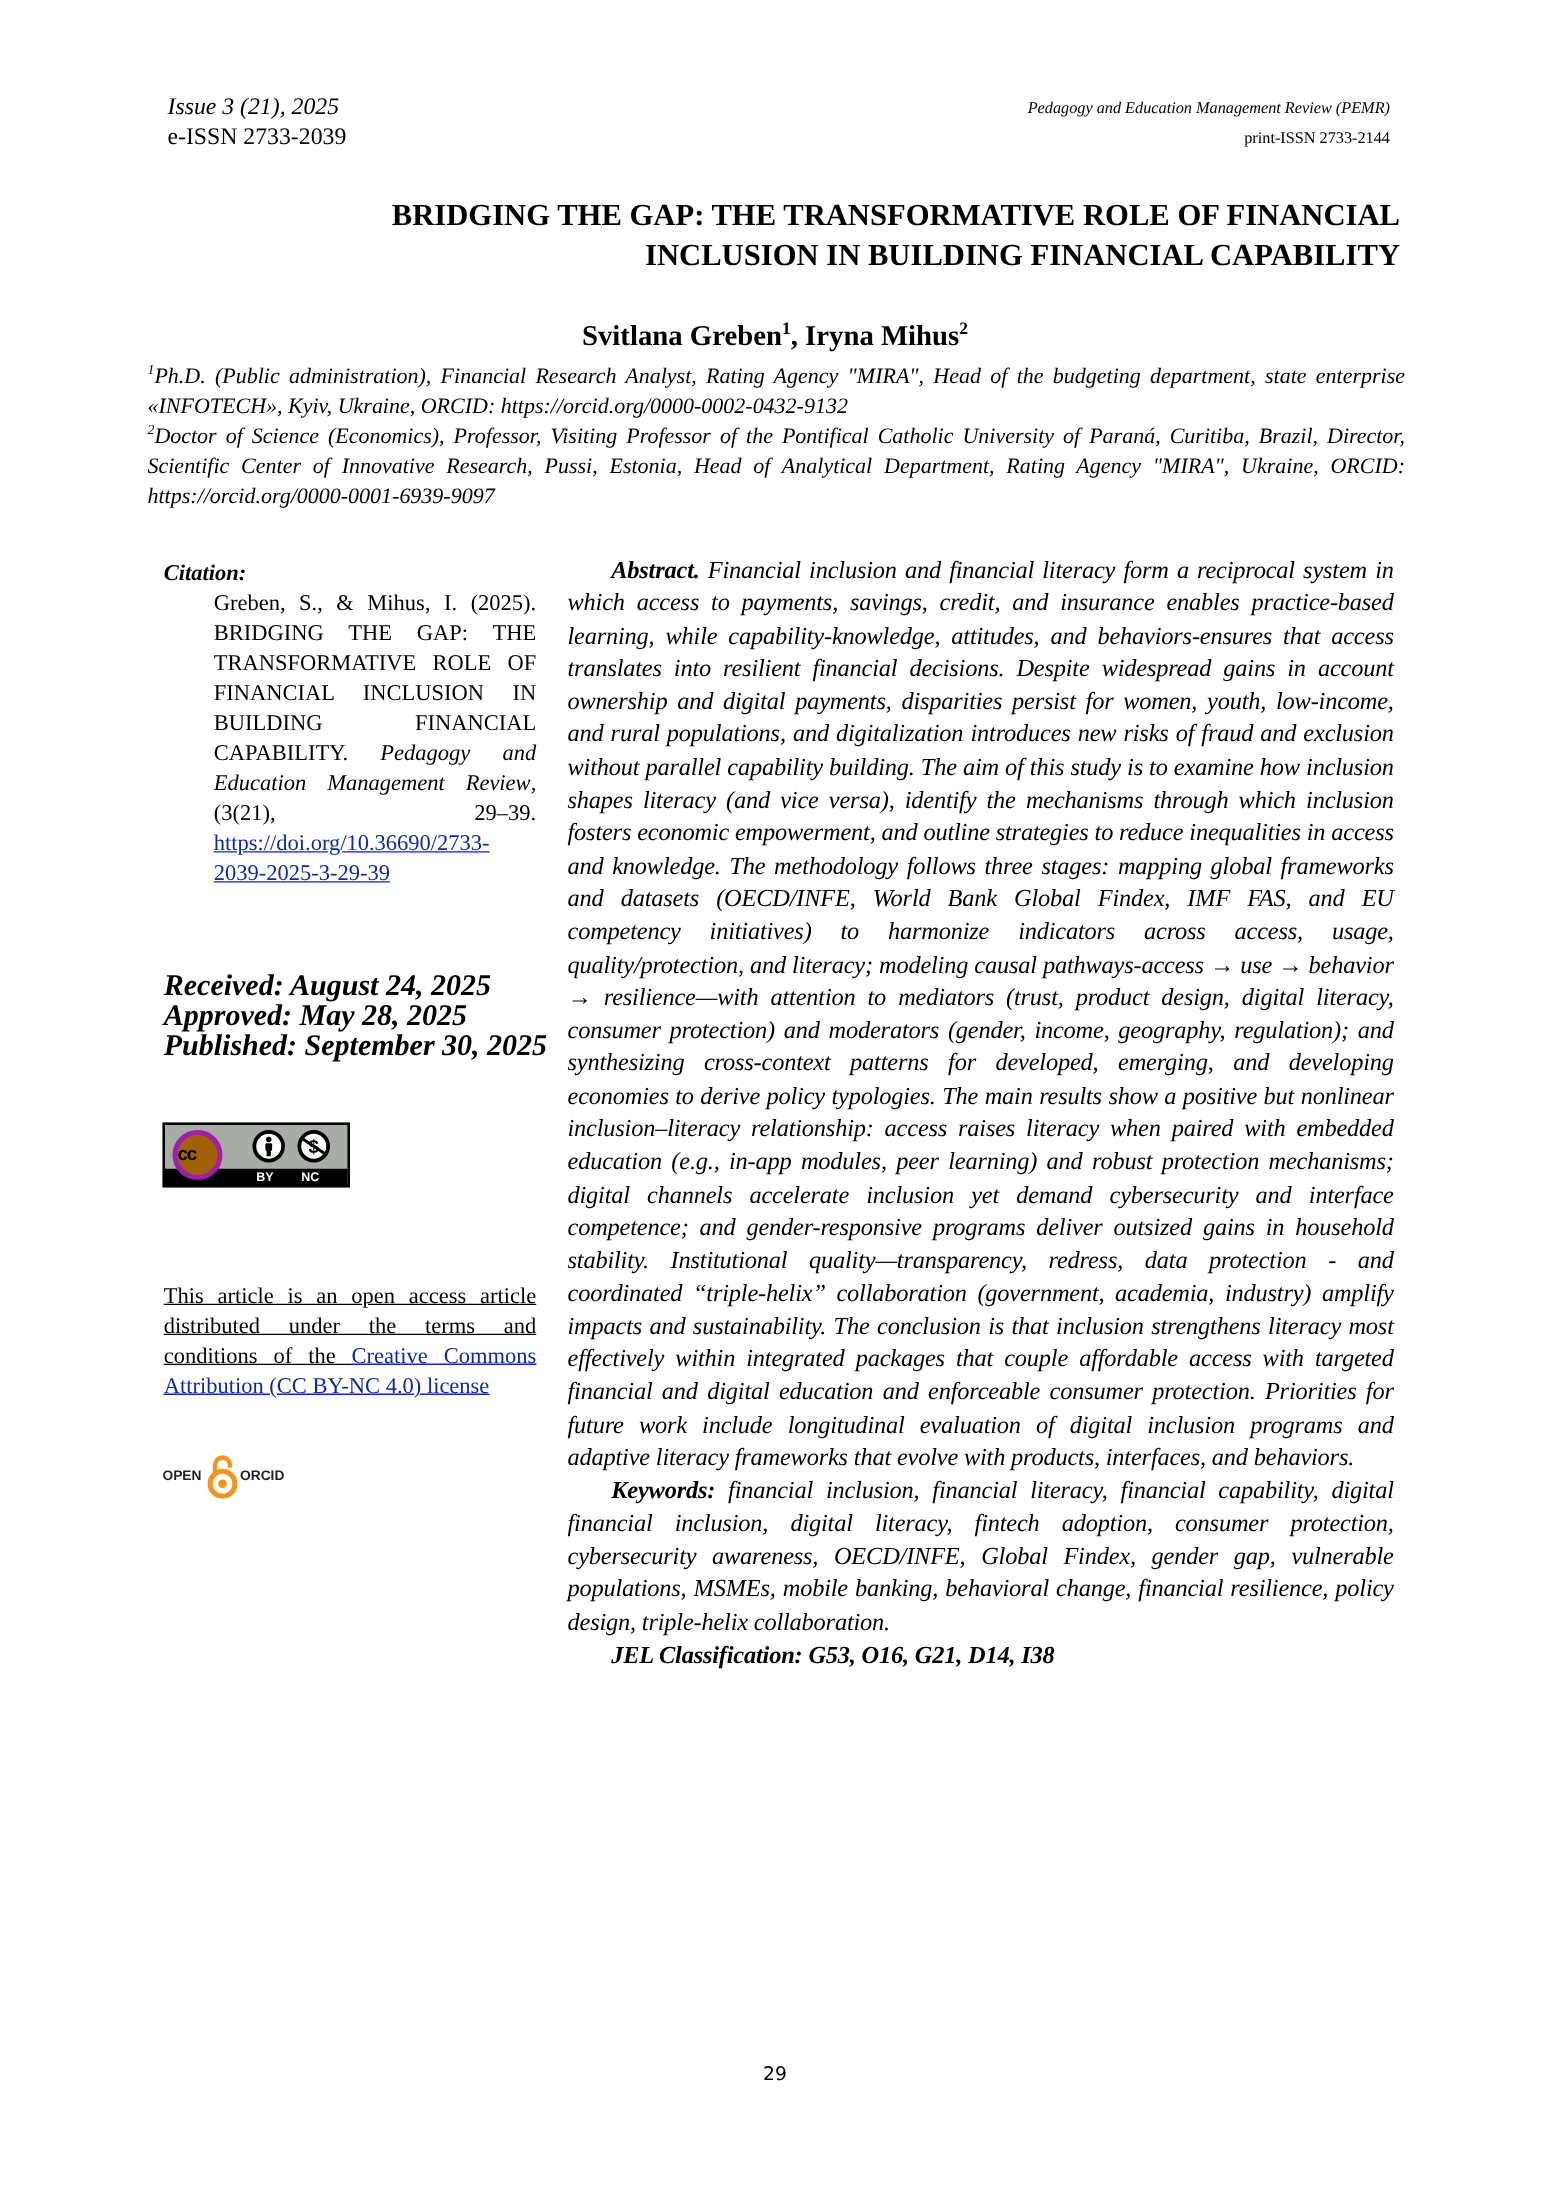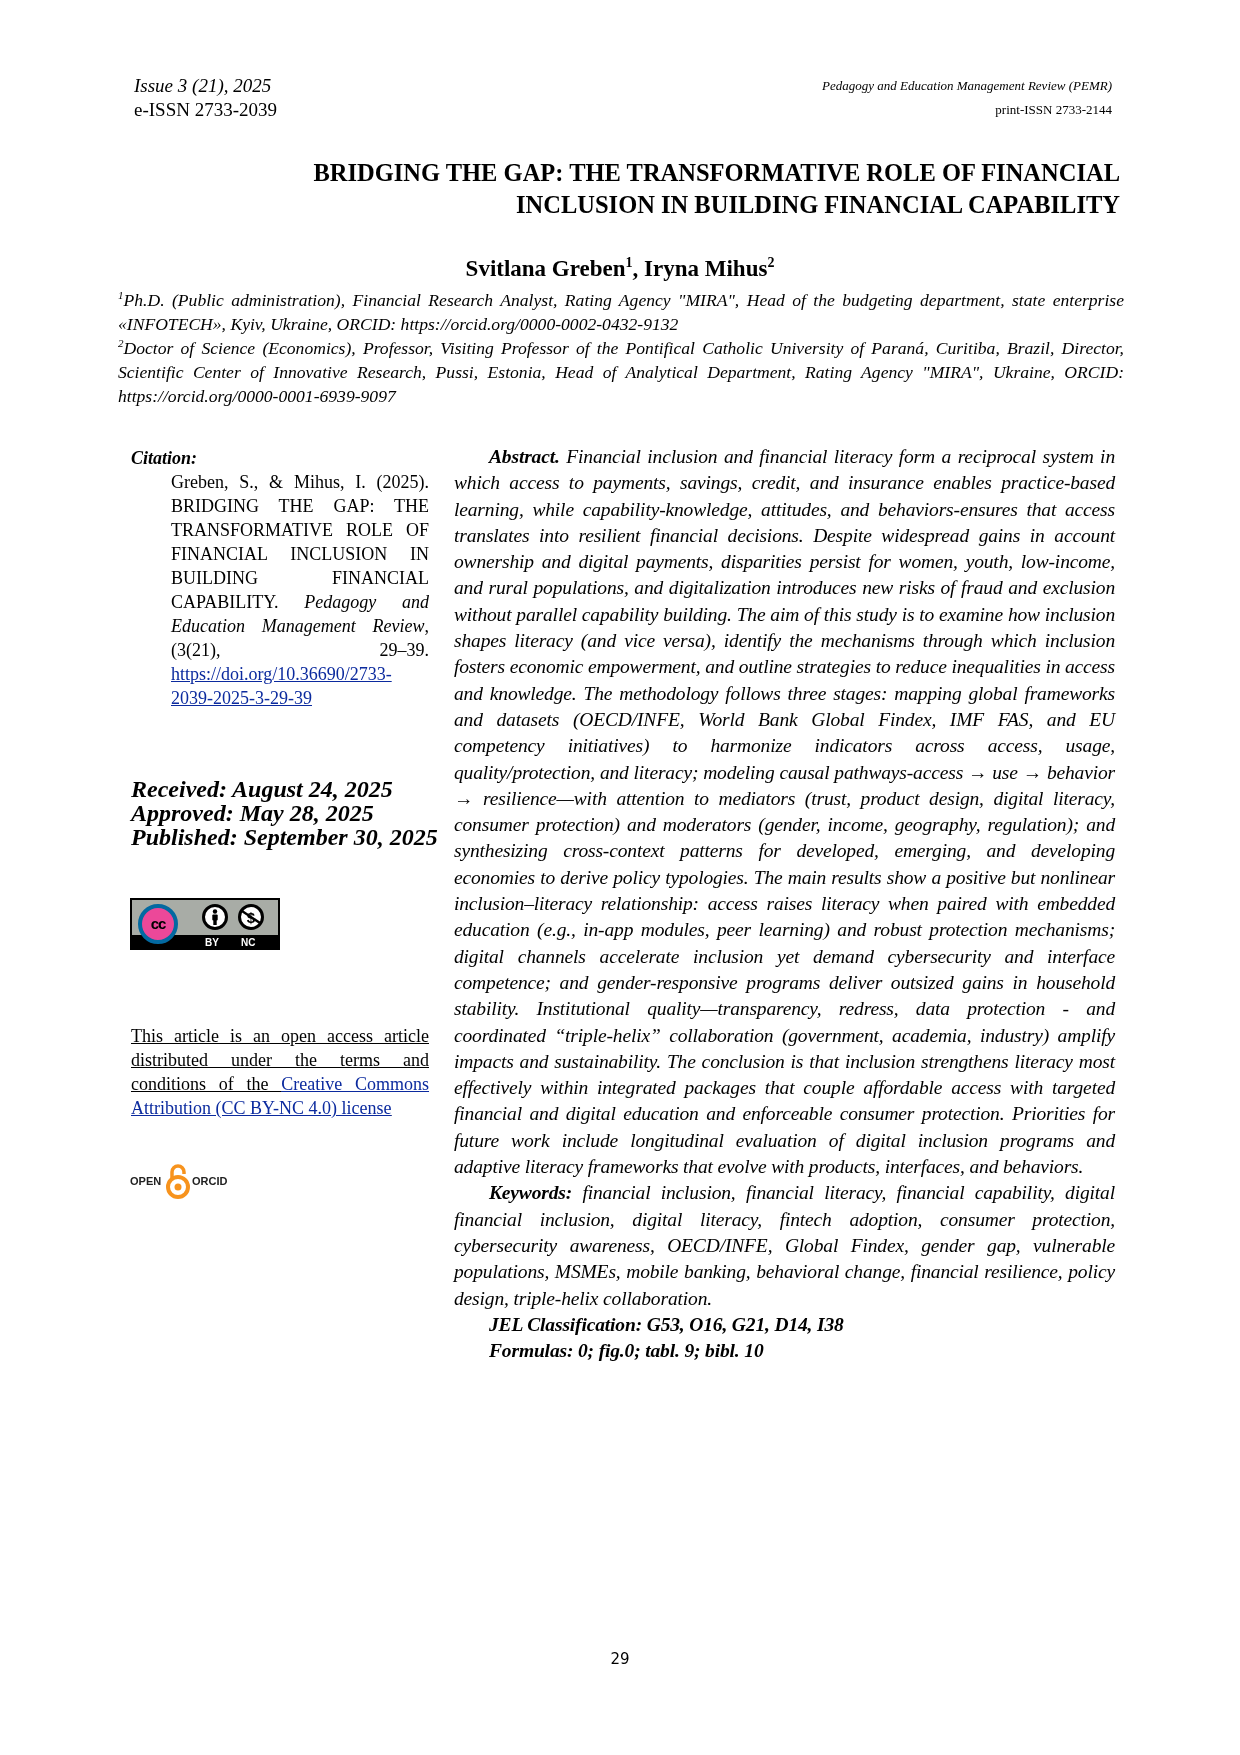--- a/index.html
+++ b/index.html
@@ -22,21 +22,21 @@
 
   .left-col { position: absolute; left: 131px; width: 298px; top: 446px; font-size: 18px; line-height: 24px; }
   .cite-label { font-weight: bold; font-style: italic; display: block; }
   .cite-text { text-align: justify; display: block; margin-left: 40px; }
   a.link { color: #1a0dab; text-decoration: underline; color: #0b2a9e; }
 
   .dates { position: absolute; left: 131px; top: 777px; font-weight: bold; font-style: italic; font-size: 24px; line-height: 24px; }
 
   .cc-badge { position: absolute; left: 130px; top: 898px; width: 150px; height: 52px; background: #a8aca6; border: 2px solid #000; }
   .cc-badge .bar { position: absolute; left: 0; right: 0; bottom: 0; height: 13px; background: #000; }
-  .cc-circle { position: absolute; left: 6px; top: 4px; width: 40px; height: 40px; border-radius: 50%; background: #ec4899; border: 4px solid #0369a1; font-family: "Liberation Sans", sans-serif; font-weight: bold; font-size: 15px; text-align: center; line-height: 32px; letter-spacing: -1px; }
+  .cc-circle { position: absolute; left: 6px; top: 4px; width: 40px; height: 40px; border-radius: 50%; background: #a16207; border: 4px solid #a21caf; font-family: "Liberation Sans", sans-serif; font-weight: bold; font-size: 15px; text-align: left; line-height: 32px; letter-spacing: -1px; }
   .cc-icon { position: absolute; top: 4px; width: 26px; height: 26px; border-radius: 50%; background: #fff; border: 3px solid #000; font-family: "Liberation Sans", sans-serif; font-weight: bold; font-size: 14px; text-align: center; line-height: 20px; }
   .cc-by-icon { left: 70px; }
   .cc-nc-icon { left: 106px; }
   .cc-label { position: absolute; bottom: -1px; color: #fff; font-family: "Liberation Sans", sans-serif; font-weight: bold; font-size: 10px; line-height: 13px; }
   .cc-by-label { left: 73px; }
   .cc-nc-label { left: 109px; }
 
   .license { position: absolute; left: 131px; width: 298px; top: 1024px; font-size: 18px; line-height: 24px; text-align: justify; text-decoration: underline; }
 
   .oa { position: absolute; left: 130px; top: 1163px; height: 36px; font-family: "Liberation Sans", sans-serif; font-weight: bold; font-size: 11px; }
@@ -121,16 +121,15 @@
     <circle cx="12" cy="24" r="10" fill="none" stroke="#f7931d" stroke-width="4"></circle>
     <circle cx="12" cy="24" r="3.5" fill="#f7931d"></circle>
   </svg>
   <span class="oa-access">ORCID</span>
 </div>
 
 <div class="right-col">
   <p><b>Abstract.</b> <span>Financial inclusion and financial literacy form a reciprocal system in which access to payments, savings, credit, and insurance enables practice-based learning, while capability-knowledge, attitudes, and behaviors-ensures that access translates into resilient financial decisions. Despite widespread gains in account ownership and digital payments, disparities persist for women, youth, low-income, and rural populations, and digitalization introduces new risks of fraud and exclusion without parallel capability building. The aim of this study is to examine how inclusion shapes literacy (and vice versa), identify the mechanisms through which inclusion fosters economic empowerment, and outline strategies to reduce inequalities in access and knowledge. The methodology follows three stages: mapping global frameworks and datasets (OECD/INFE, World Bank Global Findex, IMF FAS, and EU competency initiatives) to harmonize indicators across access, usage, quality/protection, and literacy; modeling causal pathways-access → use → behavior → resilience—with attention to mediators (trust, product design, digital literacy, consumer protection) and moderators (gender, income, geography, regulation); and synthesizing cross-context patterns for developed, emerging, and developing economies to derive policy typologies. The main results show a positive but nonlinear inclusion–literacy relationship: access raises literacy when paired with embedded education (e.g., in-app modules, peer learning) and robust protection mechanisms; digital channels accelerate inclusion yet demand cybersecurity and interface competence; and gender-responsive programs deliver outsized gains in household stability. Institutional quality—transparency, redress, data protection - and coordinated “triple-helix” collaboration (government, academia, industry) amplify impacts and sustainability. The conclusion is that inclusion strengthens literacy most effectively within integrated packages that couple affordable access with targeted financial and digital education and enforceable consumer protection. Priorities for future work include longitudinal evaluation of digital inclusion programs and adaptive literacy frameworks that evolve with products, interfaces, and behaviors.</span></p>
   <p><b>Keywords:</b> <span>financial inclusion, financial literacy, financial capability, digital financial inclusion, digital literacy, fintech adoption, consumer protection, cybersecurity awareness, OECD/INFE, Global Findex, gender gap, vulnerable populations, MSMEs, mobile banking, behavioral change, financial resilience, policy design, triple-helix collaboration.</span></p>
   <span class="meta-line">JEL Classification: G53, O16, G21, D14, I38</span>
-  <span class="meta-line">Formulas: 0; fig.0; tabl. 9; bibl. 10</span>
 </div>
 
 <div class="page-num">29</div>
 
 </body></html>

